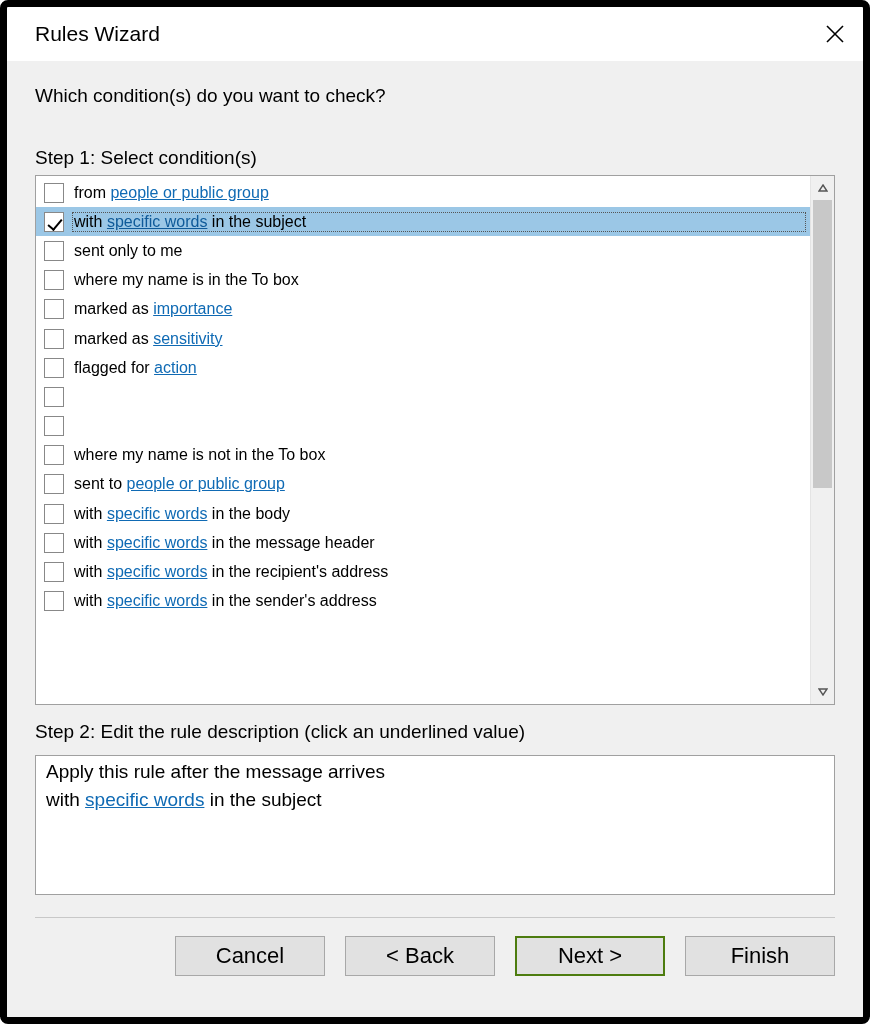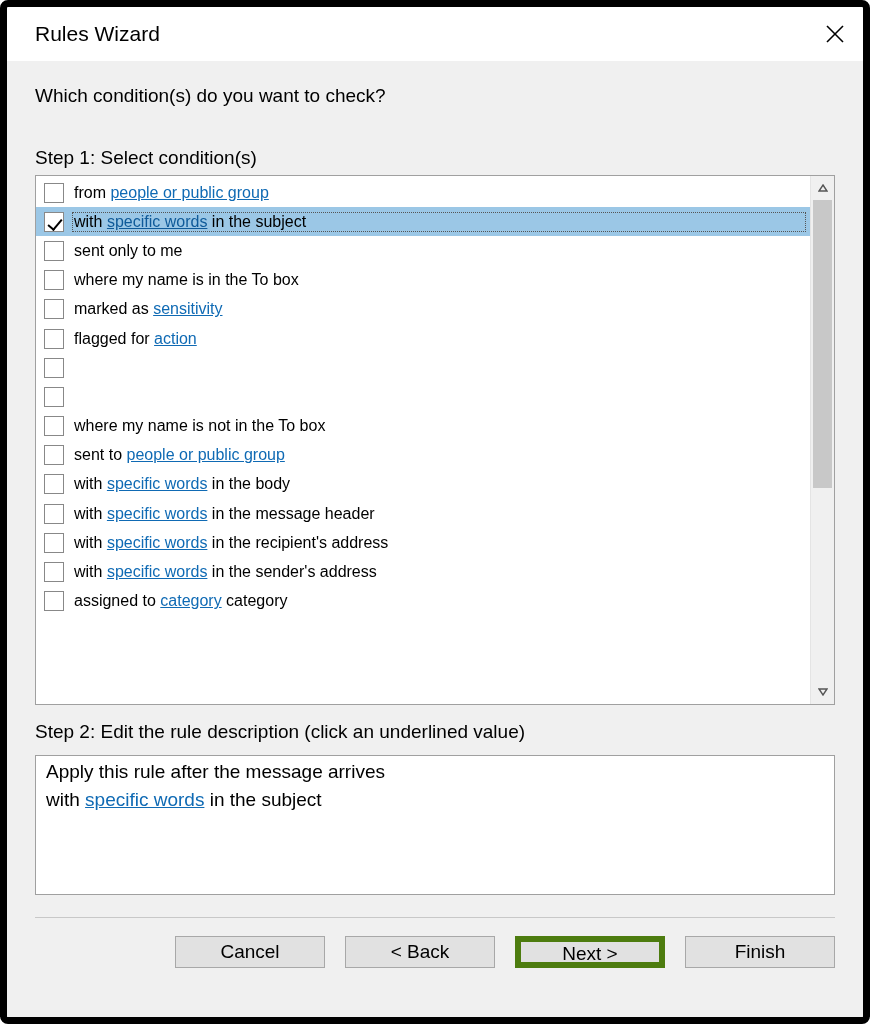--- a/index.html
+++ b/index.html
@@ -141,30 +141,30 @@
     margin: 22px 0 18px 0;
   }
   .buttons {
     display: flex;
     gap: 20px;
     justify-content: flex-end;
     padding-bottom: 22px;
   }
   .btn {
     width: 150px;
-    height: 32px;
+    height: 40px;
     border: 1px solid #a8a8a8;
     background: #e1e1e1;
-    font-size: 19px;
+    font-size: 22px;
     font-family: inherit;
     color: #000;
     cursor: pointer;
   }
   .btn.default {
-    border: 6px solid #4d7c0f;
+    border: 2px solid #4d7c0f;
     background: #e1e1e1;
   }
   .plain { color: #000; }
 </style>
 </head>
 <body>
 
 <div class="outer">
 
   <div class="titlebar">
@@ -196,20 +196,24 @@
           <div class="row">
             <span class="cbx"></span>
             <span class="text-wrap"><span class="plain">sent only to me</span></span>
           </div>
           <div class="row">
             <span class="cbx"></span>
             <span class="text-wrap"><span class="plain">where my name is in the To box</span></span>
           </div>
           <div class="row">
             <span class="cbx"></span>
+            <span class="text-wrap"><span class="plain">marked as </span><span class="lnk">importance</span></span>
+          </div>
+          <div class="row">
+            <span class="cbx"></span>
             <span class="text-wrap"><span class="plain">marked as </span><span class="lnk">sensitivity</span></span>
           </div>
           <div class="row">
             <span class="cbx"></span>
             <span class="text-wrap"><span class="plain">flagged for </span><span class="lnk">action</span></span>
           </div>
           <div class="row">
             <span class="cbx"></span>
           </div>
           <div class="row">
@@ -231,24 +235,20 @@
             <span class="cbx"></span>
             <span class="text-wrap"><span class="plain">with </span><span class="lnk">specific words</span><span class="plain"> in the message header</span></span>
           </div>
           <div class="row">
             <span class="cbx"></span>
             <span class="text-wrap"><span class="plain">with </span><span class="lnk">specific words</span><span class="plain"> in the recipient's address</span></span>
           </div>
           <div class="row">
             <span class="cbx"></span>
             <span class="text-wrap"><span class="plain">with </span><span class="lnk">specific words</span><span class="plain"> in the sender's address</span></span>
-          </div>
-          <div class="row">
-            <span class="cbx"></span>
-            <span class="text-wrap"><span class="plain">assigned to </span><span class="lnk">category</span><span class="plain"> category</span></span>
           </div>
         </div>
       <div class="scrollbar">
         <div class="sb-btn">
           <svg width="10" height="8" viewBox="0 0 10 8">
               <path d="M5 1 L9 7 L1 7 Z" fill="none" stroke="#555" stroke-width="1.4"></path>
             </svg>
         </div>
         <div class="sb-track">
           <div class="sb-thumb"></div>

